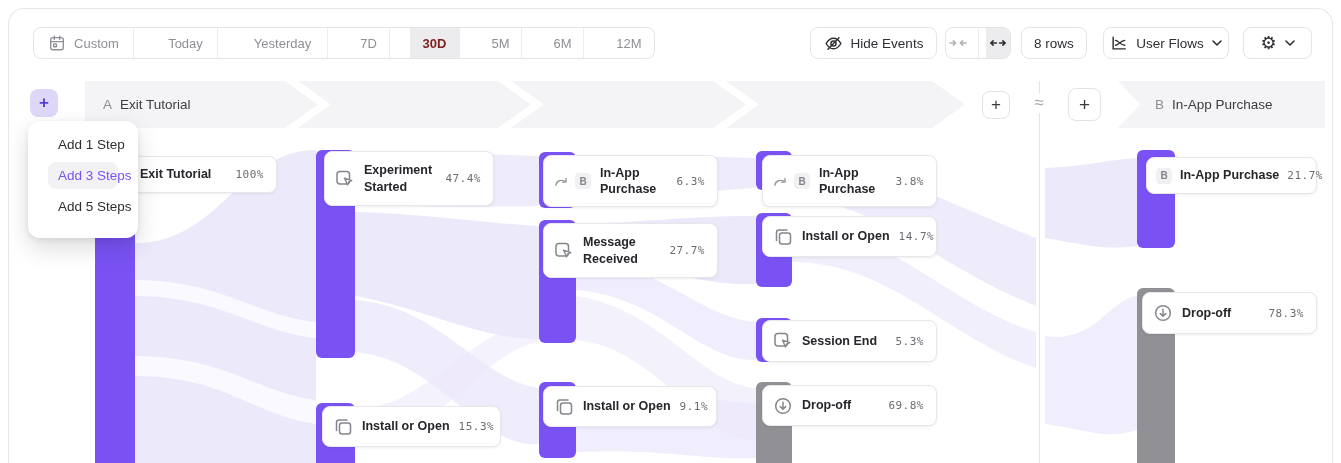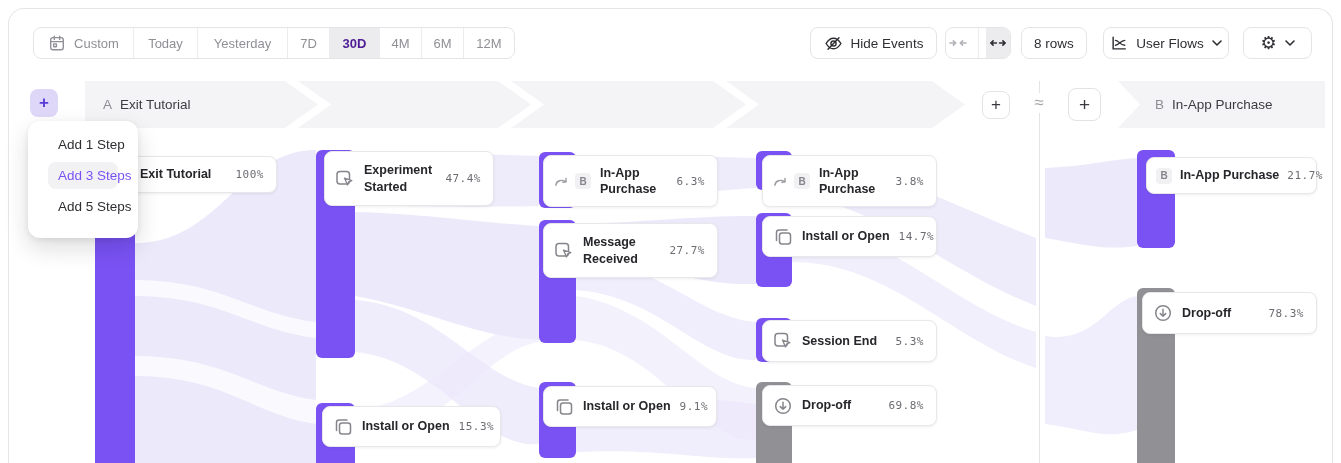--- a/index.html
+++ b/index.html
@@ -9,28 +9,28 @@
     font-family:"Liberation Sans", sans-serif; background:#fff;
   }
   .chart-card {
     position:absolute; left:8px; top:8px; width:1325px; height:470px;
     background:#fff; border:1px solid #e6e6e9; border-bottom:none;
     border-radius:16px 16px 0 0;
   }
   
   .date-control {
     position:absolute; left:33px; top:27px; height:32px; display:flex;
-    border:1px solid #e5e5e8; border-radius:8px; overflow:hidden; background:#fff; z-index:20;
+    border:1px solid #e5e5e8; border-radius:8px; overflow:hidden; background:#fff; z-index:20;gap:20px;
   }
   .date-cell {
     display:flex; align-items:center; justify-content:center; gap:8px;
     font-size:13px; color:#8f8f96; border-right:1px solid #ececef; cursor:pointer;
   }
   .date-cell:last-child { border-right:none; }
-  .date-cell.sel { background:#ececee; color:#4c1d95; font-weight:700; }
+  .date-cell.sel { background:#ececee; color:#7f1d1d; font-weight:700; }
   .btn {
     position:absolute; top:27px; height:32px; background:#fff;
     border:1px solid #e5e5e8; border-radius:8px; display:flex; align-items:center;
     justify-content:center; gap:8px; font-size:13.5px; color:#2e2e33; font-weight:500;
     z-index:20; cursor:pointer;
   }
   .seg2 { padding:0; overflow:hidden; }
   .seg-cell { width:32px; height:100%; display:flex; align-items:center; justify-content:center; }
   .seg-cell.sel { background:#ececee; }
   .seg-div { width:1px; height:100%; background:#ececef; }
@@ -119,21 +119,21 @@
     <div class="date-cell" style="width:90px">
         <span>Yesterday</span>
       </div>
     <div class="date-cell" style="width:42px">
         <span>7D</span>
       </div>
     <div class="date-cell sel" style="width:50px">
         <span>30D</span>
       </div>
     <div class="date-cell" style="width:42px">
-        <span>4M</span>
+        <span>5M</span>
       </div>
     <div class="date-cell" style="width:42px">
         <span>6M</span>
       </div>
     <div class="date-cell" style="width:50px">
         <span>12M</span>
       </div>
   </div>
 
   <div class="btn" style="left:810px; width:127px">

